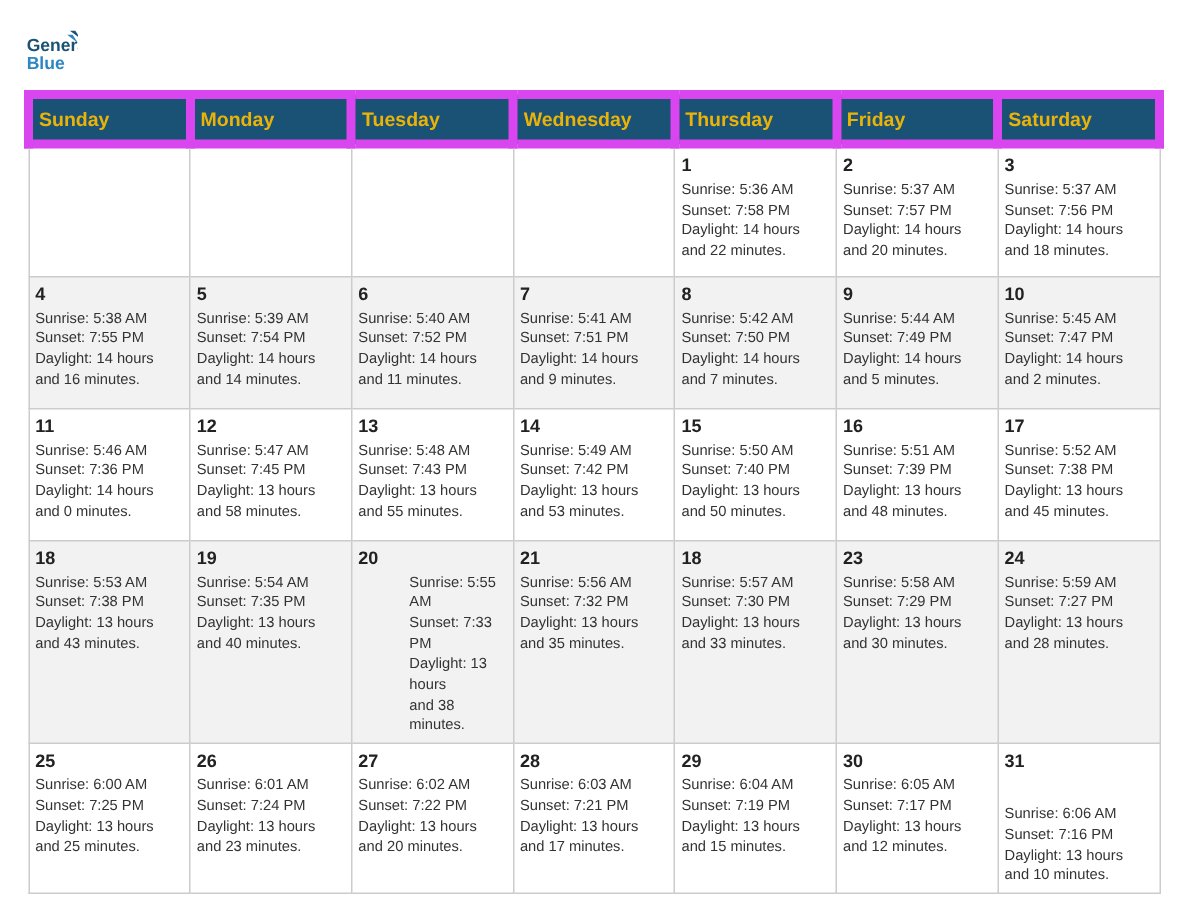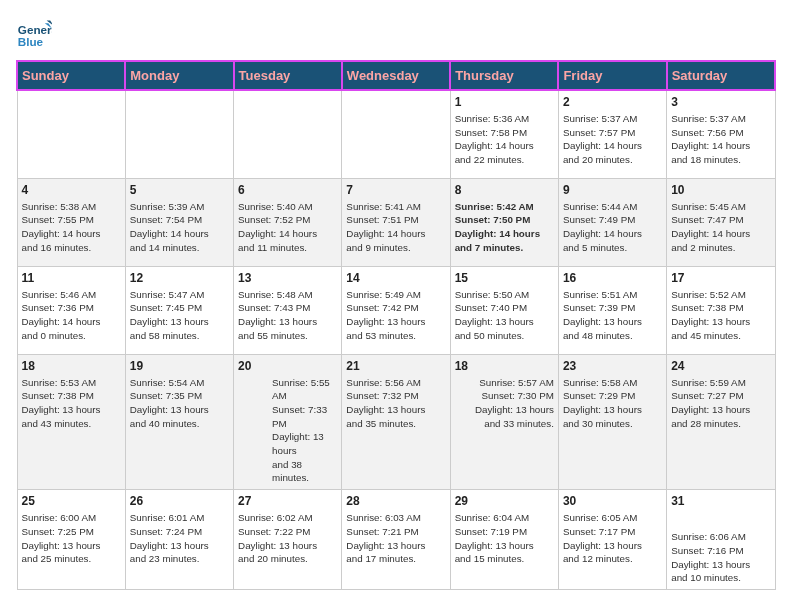--- a/index.html
+++ b/index.html
@@ -42,26 +42,26 @@
       font-size: 16px;
       color: #555;
     }
     table {
       width: 100%;
       border-collapse: collapse;
       font-size: 10.5px;
     }
     thead th {
       background: #1a5276;
-      color: #fca5a5;
+      color: #eab308;
       padding: 6px 4px;
       text-align: left;
       font-size: 13px;
       font-weight: bold;
-      border: 2px solid #d946ef;
+      border: 6px solid #d946ef;
     }
     tbody td {
       border: 1px solid #ccc;
       vertical-align: top;
       padding: 4px;
       width: 14.28%;
       height: 88px;
       background: #fff;
     }
     tbody tr:nth-child(even) td {
@@ -168,21 +168,21 @@
         </td>
         <td>
           <div class="day-num">7</div>
           <div class="day-info" style="white-space: pre-line;">Sunrise: 5:41 AM
 Sunset: 7:51 PM
 Daylight: 14 hours
 and 9 minutes.</div>
         </td>
         <td>
           <div class="day-num">8</div>
-          <div class="day-info" style="white-space: pre-line; font-weight: bold;">Sunrise: 5:42 AM
+          <div class="day-info" style="white-space: pre-line;">Sunrise: 5:42 AM
 Sunset: 7:50 PM
 Daylight: 14 hours
 and 7 minutes.</div>
         </td>
         <td>
           <div class="day-num">9</div>
           <div class="day-info" style="white-space: pre-line;">Sunrise: 5:44 AM
 Sunset: 7:49 PM
 Daylight: 14 hours
 and 5 minutes.</div>
@@ -270,21 +270,21 @@
         </td>
         <td>
           <div class="day-num">21</div>
           <div class="day-info" style="white-space: pre-line;">Sunrise: 5:56 AM
 Sunset: 7:32 PM
 Daylight: 13 hours
 and 35 minutes.</div>
         </td>
         <td>
           <div class="day-num">18</div>
-          <div class="day-info" style="white-space: pre-line; text-align: right;">Sunrise: 5:57 AM
+          <div class="day-info" style="white-space: pre-line;">Sunrise: 5:57 AM
 Sunset: 7:30 PM
 Daylight: 13 hours
 and 33 minutes.</div>
         </td>
         <td>
           <div class="day-num">23</div>
           <div class="day-info" style="white-space: pre-line;">Sunrise: 5:58 AM
 Sunset: 7:29 PM
 Daylight: 13 hours
 and 30 minutes.</div>

